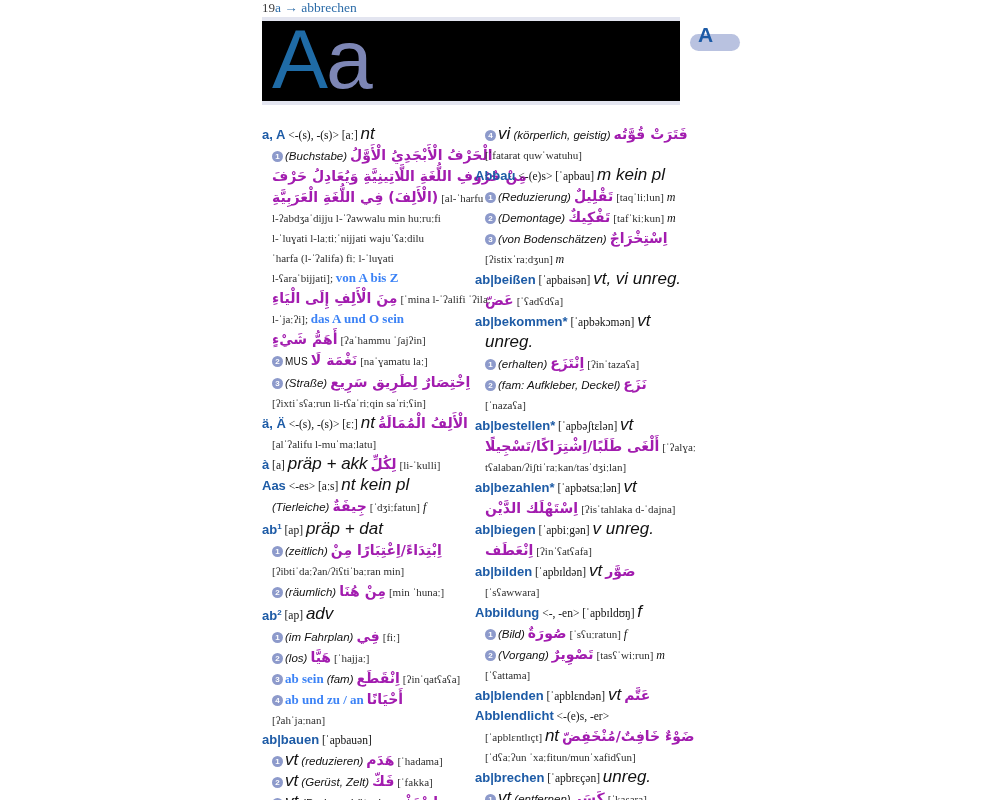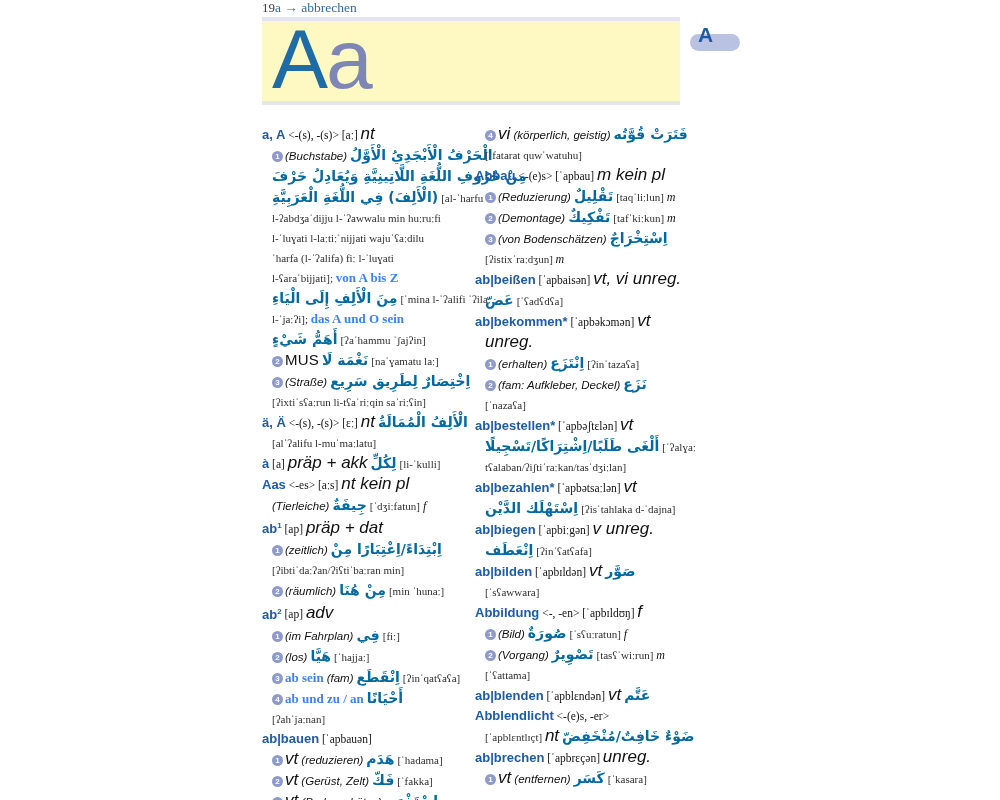--- a/index.html
+++ b/index.html
@@ -43,21 +43,21 @@
     background:#e3e5f0;
   }
   .rule-top{ top:17px; }
   .rule-bottom{ top:101px; }
 
   
   .letterband{
     position:absolute;
     left:0; top:21px;
     width:418px; height:80px;
-    background:#fef9c3;
+    background:#000000;
   }
   .bigA{
     position:absolute;
     left:10px; top:-12px;
     font-family:"Liberation Sans", sans-serif;
     font-size:84px;
     font-weight:300;
     letter-spacing:-2px;
     line-height:100px;
     color:#1f6ba6;
@@ -140,21 +140,21 @@
   }
   .forms{
     font-family:"Liberation Serif", serif;
     font-size:11.5px;
     color:#111;
   }
   .ar{
     font-family:"DejaVu Sans", sans-serif;
     font-size:14px;
     font-weight:bold;
-    color:#0369a1;
+    color:#a21caf;
     direction:rtl;
     unicode-bidi:isolate;
   }
   .gender{
     font-family:"Liberation Serif", serif;
     font-style:italic;
     font-size:12px;
     color:#111;
   }
   .num{
@@ -166,21 +166,21 @@
     font-family:"Liberation Sans", sans-serif;
     font-size:8px;
     font-weight:bold;
     line-height:11px;
     text-align:center;
     vertical-align:1px;
     margin-right:2px;
   }
   .lbl{
     font-family:"Liberation Sans", sans-serif;
-    font-size:15px;
+    font-size:10px;
     color:#111;
     letter-spacing:.2px;
   }
   .sp{ display:inline-block; width:3px; }
 </style>
 </head>
 <body>
 
 <div class="page">
 
@@ -257,20 +257,21 @@
         <div class="line indent1"><span class="ar">اِنْعَطَف</span><span class="sp"></span><span class="ipa">[ʔinˈʕatʕafa]</span></div>
         <div class="line"><span class="hw">ab<span class="sep">|</span>bilden</span><span class="forms"> [ˈapbɪldən] </span><span class="gram">vt</span><span class="sp"></span><span class="ar">صَوَّر</span></div>
         <div class="line indent1"><span class="translit">[ˈsʕawwara]</span></div>
         <div class="line"><span class="hw">Abbildung</span><span class="forms"> &lt;-, -en&gt; [ˈapbɪldʊŋ] </span><span class="gram">f</span></div>
         <div class="line indent1"><span class="num">1</span><span class="gloss">(Bild)</span><span class="sp"></span><span class="ar">صُورَةٌ</span><span class="sp"></span><span class="ipa">[ˈsʕuːratun]</span><span class="sp"></span><span class="gender">f</span></div>
         <div class="line indent1"><span class="num">2</span><span class="gloss">(Vorgang)</span><span class="sp"></span><span class="ar">تَصْوِيرٌ</span><span class="sp"></span><span class="ipa">[tasʕˈwiːrun]</span><span class="sp"></span><span class="gender">m</span></div>
         <div class="line indent1"><span class="translit">[ˈʕattama]</span></div>
         <div class="line"><span class="hw">ab<span class="sep">|</span>blenden</span><span class="forms"> [ˈapblɛndən] </span><span class="gram">vt</span><span class="sp"></span><span class="ar">عَتَّم</span></div>
         <div class="line"><span class="hw">Abblendlicht</span><span class="forms"> &lt;-(e)s, -er&gt;</span></div>
         <div class="line indent1"><span class="ipa">[ˈapblɛntlɪçt] </span><span class="gram">nt</span><span class="sp"></span><span class="ar">ضَوْءٌ خَافِتٌ/مُنْخَفِضّ</span></div>
+        <div class="line indent1"><span class="translit">[ˈdʕaːʔun ˈxaːfitun/munˈxafidʕun]</span></div>
         <div class="line"><span class="hw">ab<span class="sep">|</span>brechen</span><span class="forms"> [ˈapbrɛçən] </span><span class="gram">unreg.</span></div>
         <div class="line indent1"><span class="num">1</span><span class="gram">vt</span> <span class="gloss">(entfernen)</span><span class="sp"></span><span class="ar">كَسَر</span><span class="sp"></span><span class="ipa">[ˈkasara]</span></div>
       </div>
   </div>
 </div>
 
 <div class="thumbtab"></div>
 <div class="thumbtab-letter">A</div>
 
 </body></html>

